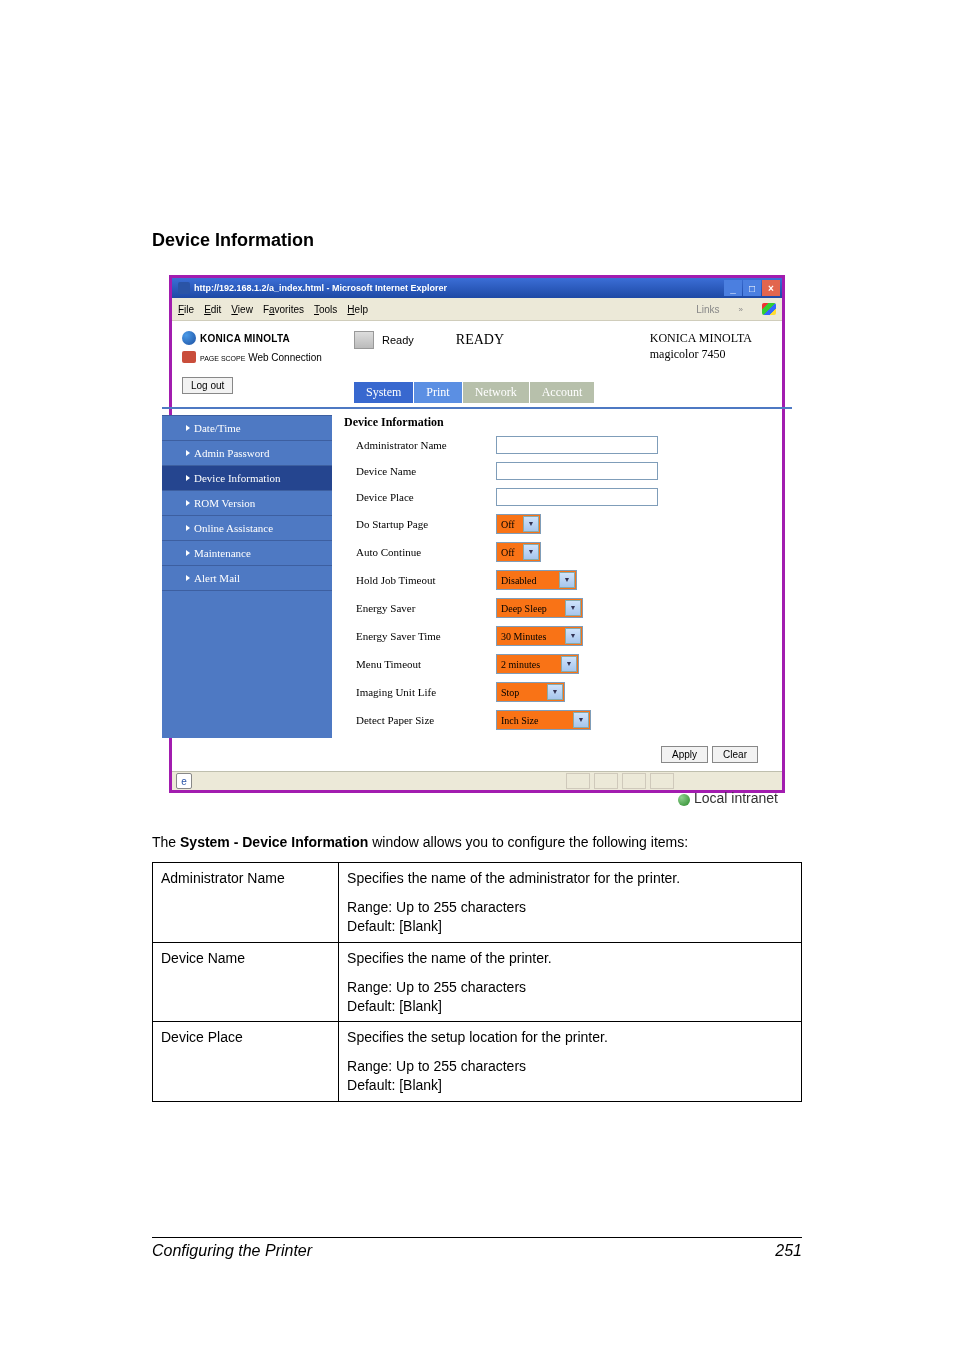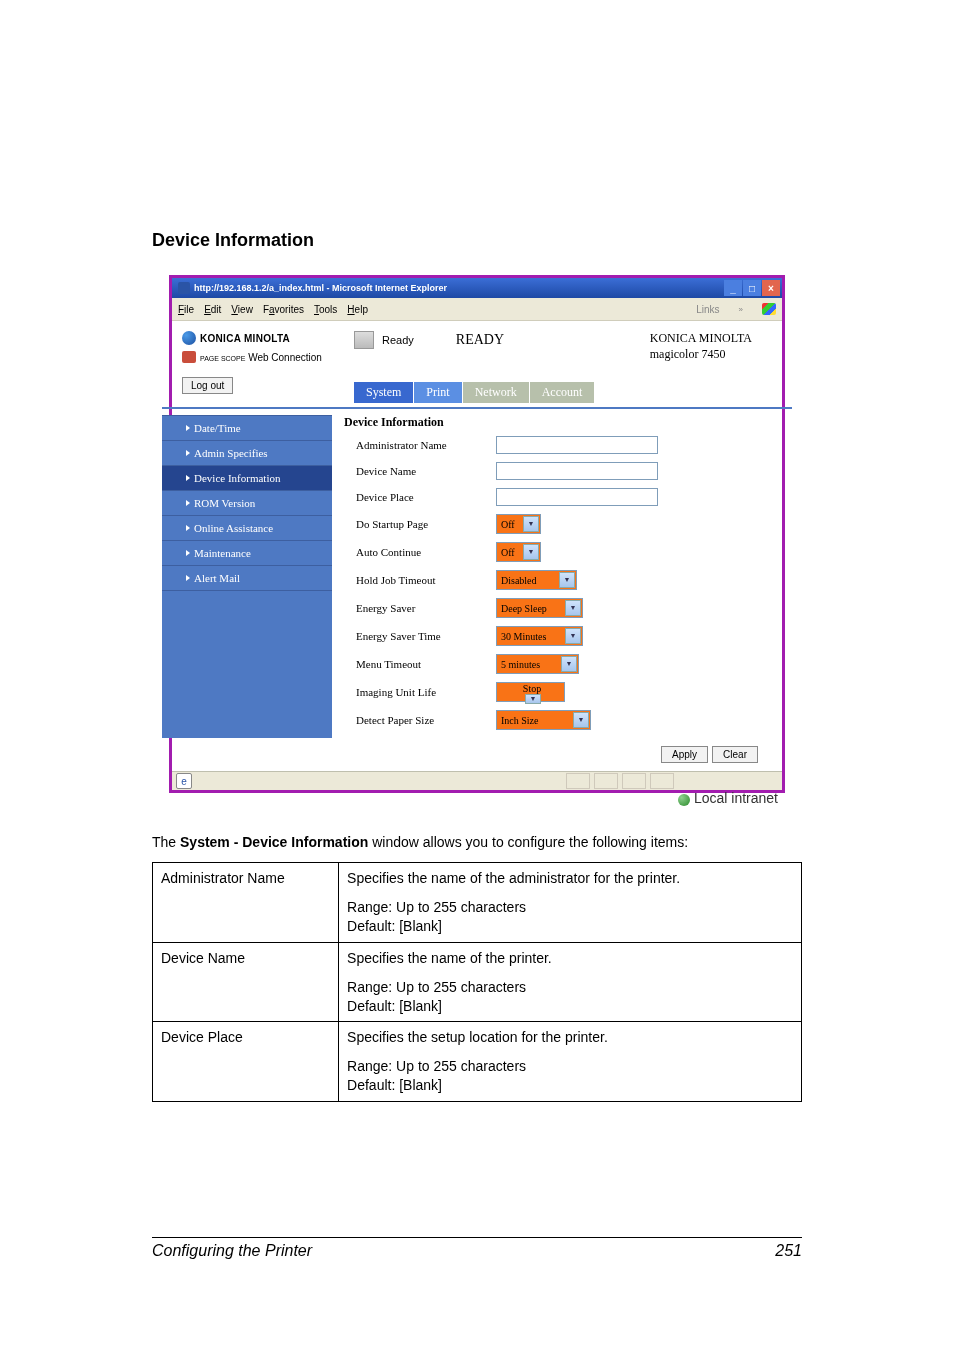--- a/index.html
+++ b/index.html
@@ -125,21 +125,21 @@
   .form-label { width:140px; padding-left:12px;}
   .form-ctrl { }
   .txtinput { width:160px;height:16px;border:1px solid #7f9db9;font-size:10px; }
   .selinput { height:18px;border:1px solid #7f9db9;font-size:10px;background:#f97316;display:inline-flex;align-items:center;justify-content:space-between;padding:0 1px 0 4px;}
   .selinput .dd { width:14px;height:14px;background:linear-gradient(#cfe2fb,#a7c6ed);display:flex;align-items:center;justify-content:center;font-size:7px;color:#335;margin-left:2px;border:1px solid #8aa; }
   .sel-off { width:38px; }
   .sel-dis { width:74px; }
   .sel-deep { width:80px; }
   .sel-30 { width:80px; }
   .sel-2m { width:76px; }
-  .sel-stop { width:62px;flex-direction:column; }
+  .sel-stop { width:62px; }
   .sel-inch { width:88px; }
 
   .apply-row { display:flex;justify-content:flex-end;gap:4px;padding:8px 24px 8px 0; border-top: none;}
   .winbtn { border:1px solid #888;background:#f2f2f2;padding:2px 10px;font-size:10px; }
 
   .hr-top { border-top:2px solid #4e79c3;margin:0 -10px 6px -10px; }
 
   .ie-status { background:#ece9d8;border-top:1px solid #bfbfae;height:18px;display:flex;align-items:center;justify-content:flex-end;padding:0 4px;gap:4px; }
   .ie-status .seg {border:1px solid #cfc9bb;height:14px;width:22px;background:#ece9d8;}
   .ie-status .zone { display:flex;align-items:flex-end;gap:4px;font-size:14px;color:#333;margin-top:33px; }
@@ -260,21 +260,21 @@
     <div class="hr-top"></div>
 
     <div class="main-area" style="padding:0 10px 0 10px;">
       <div class="sidebar">
         <div class="side-item">
             <span class="tri"></span>
             <span>Date/Time</span>
           </div>
         <div class="side-item">
             <span class="tri"></span>
-            <span>Admin Specifies</span>
+            <span>Admin Password</span>
           </div>
         <div class="side-item sel">
             <span class="tri"></span>
             <span>Device Information</span>
           </div>
         <div class="side-item">
             <span class="tri"></span>
             <span>ROM Version</span>
           </div>
         <div class="side-item">
@@ -343,21 +343,21 @@
         <div class="form-row">
           <div class="form-label">Energy Saver Time</div>
           <div class="form-ctrl"><div class="selinput sel-30">
                 <span>30 Minutes</span>
                 <span class="dd">▼</span>
               </div></div>
         </div>
         <div class="form-row">
           <div class="form-label">Menu Timeout</div>
           <div class="form-ctrl"><div class="selinput sel-2m">
-                <span>5 minutes</span>
+                <span>2 minutes</span>
                 <span class="dd">▼</span>
               </div></div>
         </div>
         <div class="form-row">
           <div class="form-label">Imaging Unit Life</div>
           <div class="form-ctrl"><div class="selinput sel-stop">
                 <span>Stop</span>
                 <span class="dd">▼</span>
               </div></div>
         </div>

